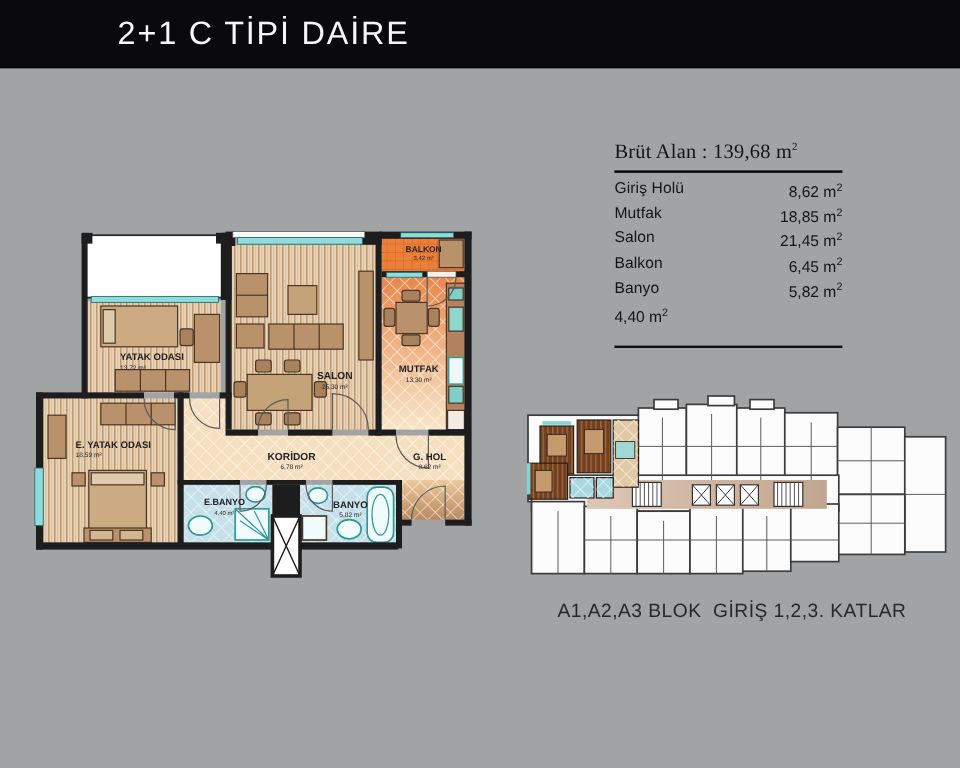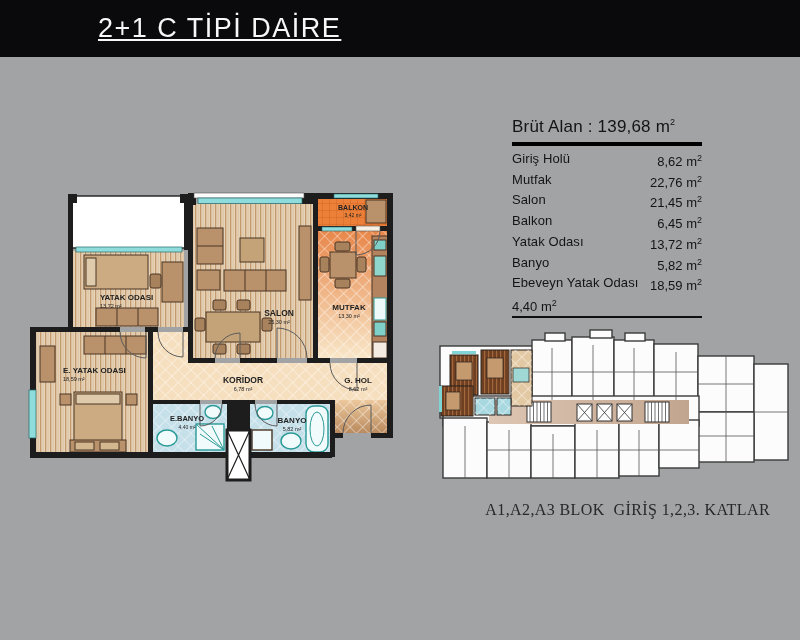--- a/index.html
+++ b/index.html
@@ -5,36 +5,36 @@
   html,body{margin:0;padding:0;}
   body{
     width:800px;height:640px;position:relative;overflow:hidden;
     background:#a1a3a5;
     font-family:"Liberation Sans","DejaVu Sans",sans-serif;
     -webkit-font-smoothing:antialiased;
   }
   .banner{position:absolute;left:0;top:0;width:800px;height:57px;background:#0a0a0c;}
   .banner-title{
     position:absolute;left:98px;top:0;height:57px;line-height:57px;
-    color:#f7f7f7;font-size:27px;letter-spacing:1.5px;font-weight:400;white-space:pre;text-decoration:underline;
+    color:#f7f7f7;font-size:27px;letter-spacing:1.5px;font-weight:400;white-space:pre;
   }
   .plan-svg{position:absolute;left:0;top:0;}
   .area-table{position:absolute;left:512px;top:117px;width:190px;color:#141414;}
   .at-header{
     font-size:17px;letter-spacing:0.2px;padding-bottom:5px;margin-bottom:4px;
-    border-bottom:4px solid #000000;white-space:nowrap;
+    border-bottom:2px solid #000000;white-space:nowrap;font-family:Liberation Serif, serif;
   }
   .at-header sup,.aval sup{font-size:9px;}
-  .at-rows{padding-bottom:0;border-bottom:2px solid #101010;}
+  .at-rows{padding-bottom:16px;border-bottom:2px solid #101010;}
   .arow{display:flex;justify-content:space-between;font-size:13px;line-height:17.4px;white-space:nowrap;}
   .albl{letter-spacing:0.1px;}
   .aval{text-align:left;}
   .caption{
-    position:absolute;left:450px;top:501px;width:320px;text-align:right;
-    font-size:16px;letter-spacing:0.4px;color:#28282b;white-space:pre;font-family:Liberation Serif, serif;
+    position:absolute;left:450px;top:501px;width:320px;text-align:center;
+    font-size:16px;letter-spacing:0.4px;color:#28282b;white-space:pre;
   }
 </style>
 </head>
 <body>
 
 <div class="banner">
   <span class="banner-title">2+1 C TİPİ DAİRE</span>
 </div>
 
 <svg class="plan-svg" width="800" height="640" viewBox="0 0 800 640" font-family="&quot;Liberation Sans&quot;,&quot;DejaVu Sans&quot;,sans-serif">
@@ -319,41 +319,33 @@
     <span>139,68</span>
     <span><span>m</span><sup>2</sup></span>
   </div>
   <div class="at-rows">
       <div class="arow">
         <span class="albl">Giriş Holü</span>
         <span class="aval"><span>8,62 </span><span>m</span><sup>2</sup></span>
       </div>
       <div class="arow">
         <span class="albl">Mutfak</span>
-        <span class="aval"><span>22,76 </span><span>m</span><sup>2</sup></span>
+        <span class="aval"><span>18,85 </span><span>m</span><sup>2</sup></span>
       </div>
       <div class="arow">
         <span class="albl">Salon</span>
         <span class="aval"><span>21,45 </span><span>m</span><sup>2</sup></span>
       </div>
       <div class="arow">
         <span class="albl">Balkon</span>
         <span class="aval"><span>6,45 </span><span>m</span><sup>2</sup></span>
       </div>
       <div class="arow">
-        <span class="albl">Yatak Odası</span>
-        <span class="aval"><span>13,72 </span><span>m</span><sup>2</sup></span>
-      </div>
-      <div class="arow">
         <span class="albl">Banyo</span>
         <span class="aval"><span>5,82 </span><span>m</span><sup>2</sup></span>
       </div>
       <div class="arow">
-        <span class="albl">Ebeveyn Yatak Odası</span>
-        <span class="aval"><span>18,59 </span><span>m</span><sup>2</sup></span>
-      </div>
-      <div class="arow">
         <span class="aval"><span>4,40 </span><span>m</span><sup>2</sup></span>
       </div>
     </div>
 </div>
 
 <div class="caption">A1,A2,A3 BLOK  GİRİŞ 1,2,3. KATLAR</div>
 
 </body></html>

